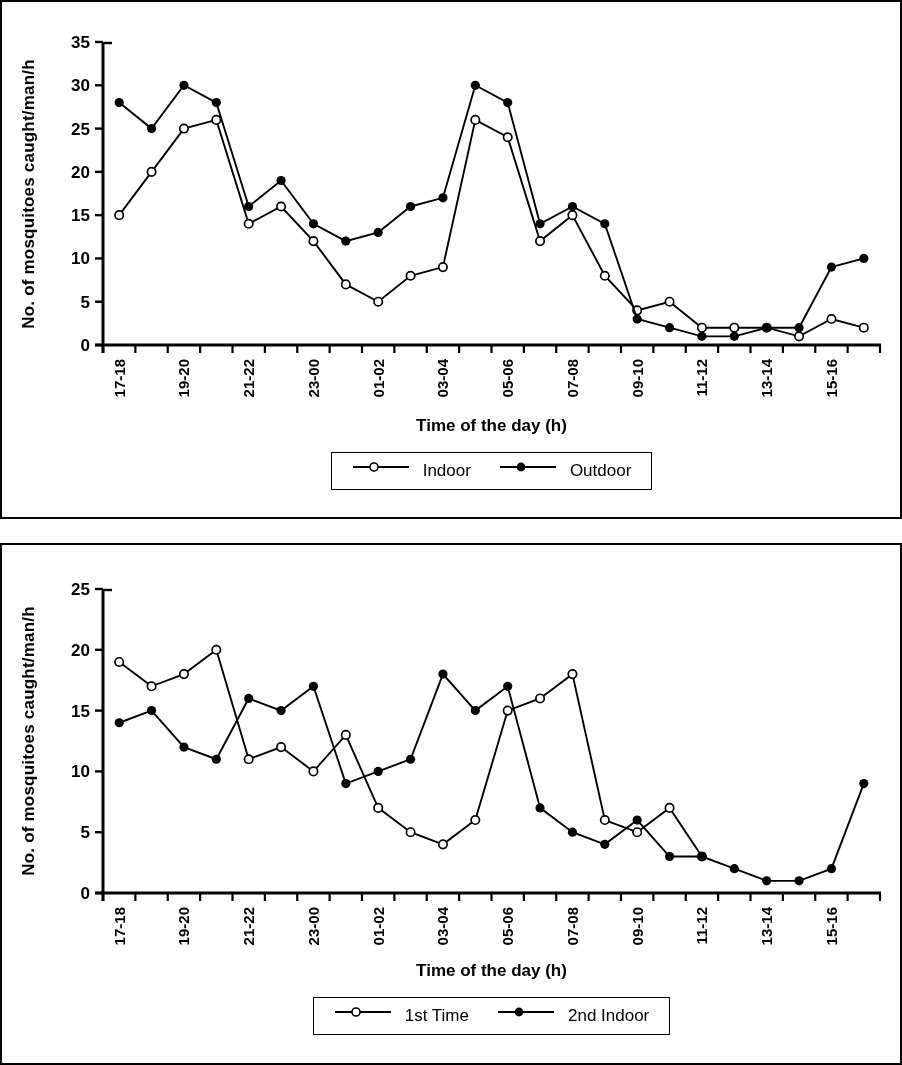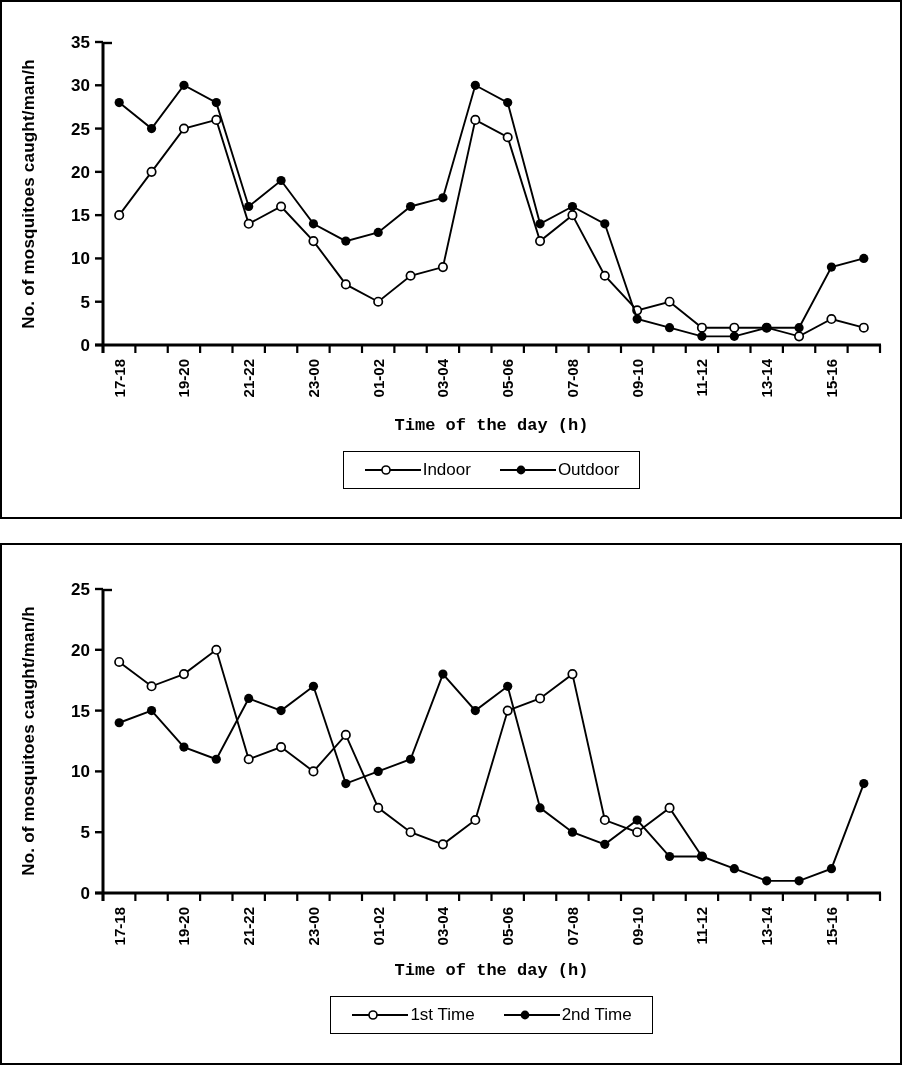--- a/index.html
+++ b/index.html
@@ -3,25 +3,25 @@
 <meta charset="utf-8">
 <style>
   html,body{margin:0;padding:0;background:#ffffff;}
   body{width:902px;font-family:"Liberation Sans","DejaVu Sans",sans-serif;color:#000;}
   .panel{box-sizing:border-box;width:902px;border:2px solid #000;background:#fff;position:relative;overflow:hidden;}
   #panel-0{height:519px;margin-bottom:24px;}
   #panel-1{height:522px;}
   .chart-svg{display:block;}
   .y-title{position:absolute;left:27px;transform:translate(-50%,-50%) rotate(-90deg);white-space:nowrap;
            font-size:17px;font-weight:bold;letter-spacing:0.2px;}
-  .x-title{margin-left:101px;width:777px;text-align:center;font-size:17px;font-weight:bold;margin-top:0px;font-family:Liberation Mono, monospace;}
+  .x-title{margin-left:101px;width:777px;text-align:center;font-size:17px;font-weight:bold;margin-top:0px;}
   .legend-row{margin-left:101px;width:777px;display:flex;justify-content:center;margin-top:16px;}
   .legend-box{display:inline-flex;align-items:center;gap:28px;border:1.5px solid #000;background:#fff;
               padding:8px 20px;font-size:17px;}
-  .legend-entry{display:inline-flex;align-items:center;gap:1px;}
+  .legend-entry{display:inline-flex;align-items:flex-start;gap:13px;}
   .legend-entry svg{display:block;}
 </style>
 </head>
 <body>
 
 <section class="panel" id="panel-0">
   <div class="y-title" style="top:192px;">No. of mosquitoes caught/man/h</div>
   <svg class="chart-svg" width="898" height="414">
       <g stroke="#000000" fill="none">
         <line x1="101" y1="40" x2="101" y2="351" stroke-width="3"></line>
@@ -280,17 +280,17 @@
           <line x1="1" y1="6" x2="57" y2="6" stroke="#000" stroke-width="1.8"></line>
           <circle cx="22" cy="6" r="4" fill="#fff" stroke="#000" stroke-width="1.6"></circle>
         </svg>
         <span>1st Time</span>
       </span>
       <span class="legend-entry">
         <svg width="58" height="12">
           <line x1="1" y1="6" x2="57" y2="6" stroke="#000" stroke-width="1.8"></line>
           <circle cx="22" cy="6" r="4.4" fill="#000"></circle>
         </svg>
-        <span>2nd Time</span>
+        <span>2nd Indoor</span>
       </span>
     </div>
   </div>
 </section>
 
 </body></html>

